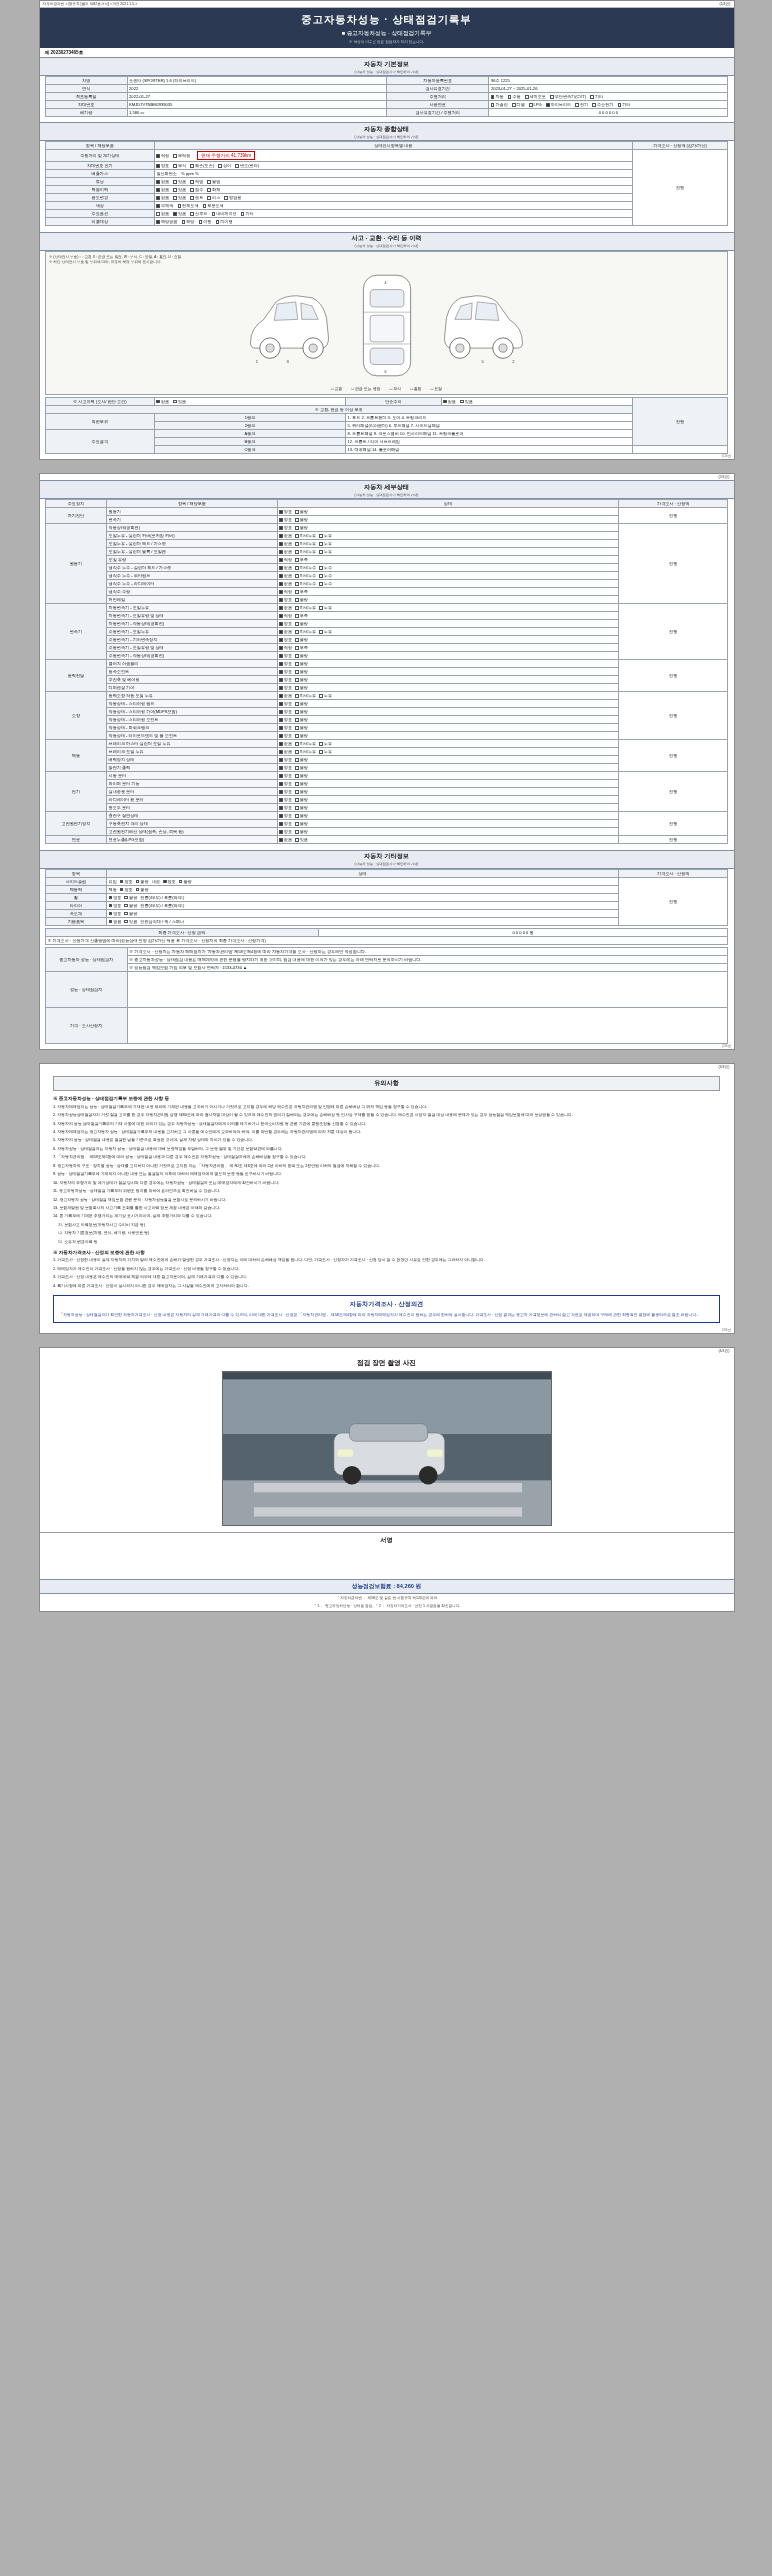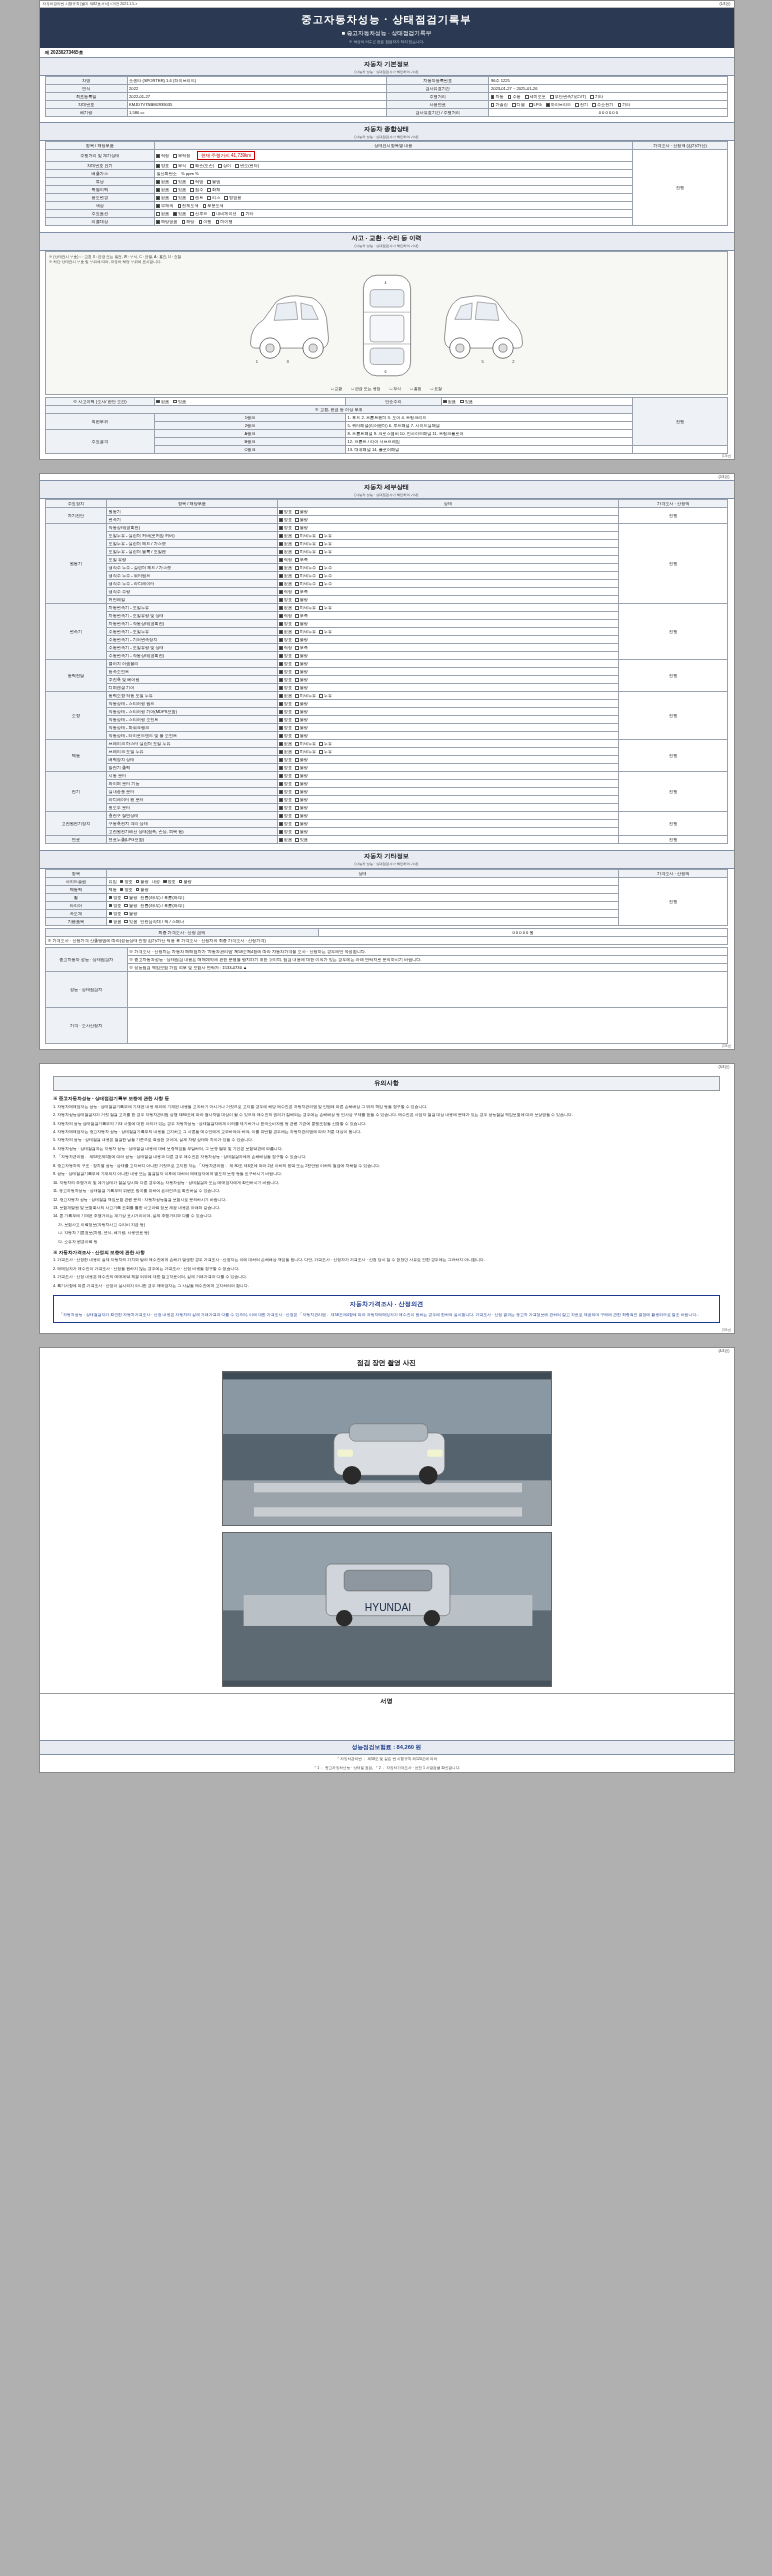--- a/index.html
+++ b/index.html
@@ -716,36 +716,20 @@
         <rect x="245" y="100" width="152" height="34" rx="12" fill="#aeb6bd" stroke="#666"></rect>
         <circle cx="250" cy="200" r="18" fill="#2a2a2a"></circle>
         <circle cx="398" cy="200" r="18" fill="#2a2a2a"></circle>
         <rect x="222" y="150" width="30" height="14" rx="4" fill="#f2f4d0"></rect>
         <rect x="396" y="150" width="30" height="14" rx="4" fill="#f2f4d0"></rect>
       </g>
       <rect x="0" y="0" width="640" height="14" fill="#3e4a54"></rect>
     </svg>
   </div>
 
-  <div class="photo">
-    <svg width="330" height="155" viewBox="0 0 640 300" style="font-size:10px">
-      <rect width="640" height="300" fill="#7d8a94"></rect>
-      <rect x="0" y="0" width="640" height="150" fill="#95a1aa"></rect>
-      <rect x="0" y="150" width="640" height="150" fill="#5d6a74"></rect>
-      <rect x="40" y="120" width="560" height="60" fill="#b9c0c6"></rect>
-      <g>
-        <rect x="200" y="60" width="240" height="100" rx="10" fill="#cfd5da" stroke="#555"></rect>
-        <rect x="235" y="72" width="170" height="40" rx="8" fill="#8e979f" stroke="#555"></rect>
-        <text x="320" y="150" font-size="20" text-anchor="middle" fill="#1c2b46" font-family="Liberation Sans, sans-serif">HYUNDAI</text>
-        <circle cx="235" cy="165" r="16" fill="#2b2b2b"></circle>
-        <circle cx="405" cy="165" r="16" fill="#2b2b2b"></circle>
-      </g>
-      <rect x="0" y="286" width="640" height="14" fill="#46525c"></rect>
-    </svg>
-  </div>
 
   <div class="sign-head">서명</div>
   <div style="height:31px"></div>
   <div class="fee-bar">성능점검보험료 : 84,260 원</div>
   <div class="footer-note">「 자동차관리법 」 제58조 및 같은 법 시행규칙 제120조에 따라</div>
   <div class="footer-note">「 1 」 중고자동차성능 · 상태를 점검, 「 2 」 자동차가격조사 · 산정 1 사항검을 확인합니다.</div>
 </div>
 
 
 </body></html>

